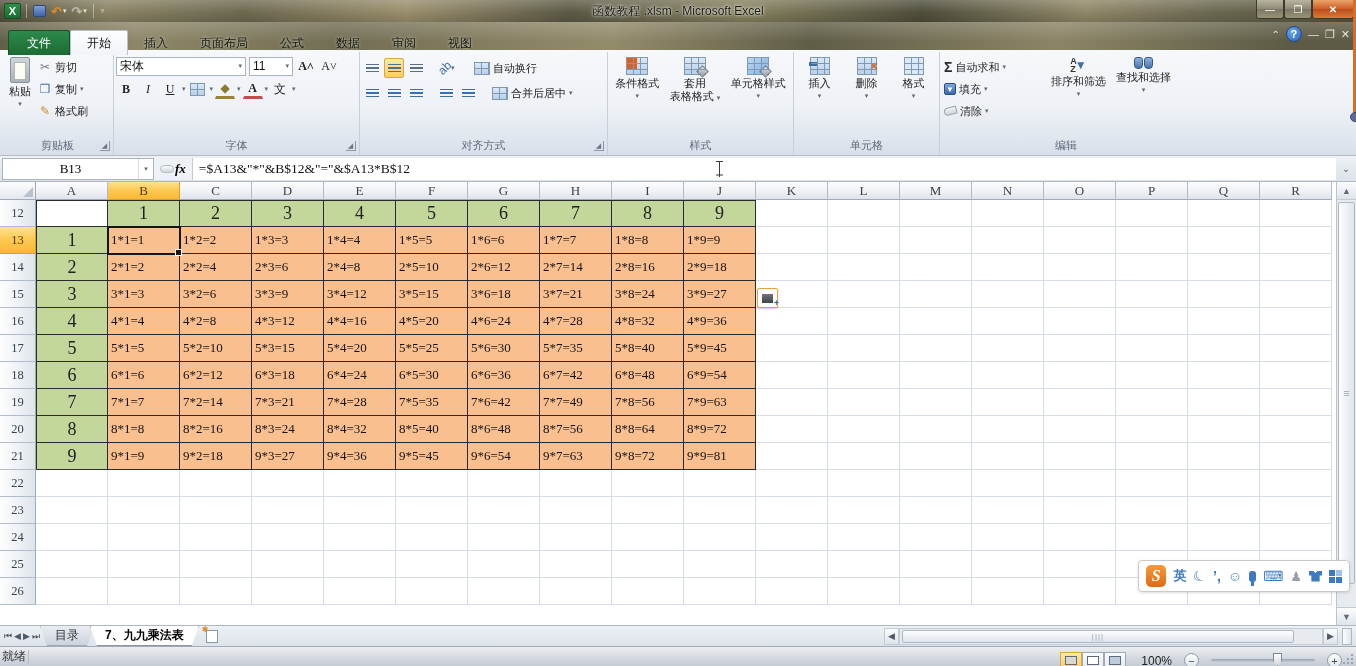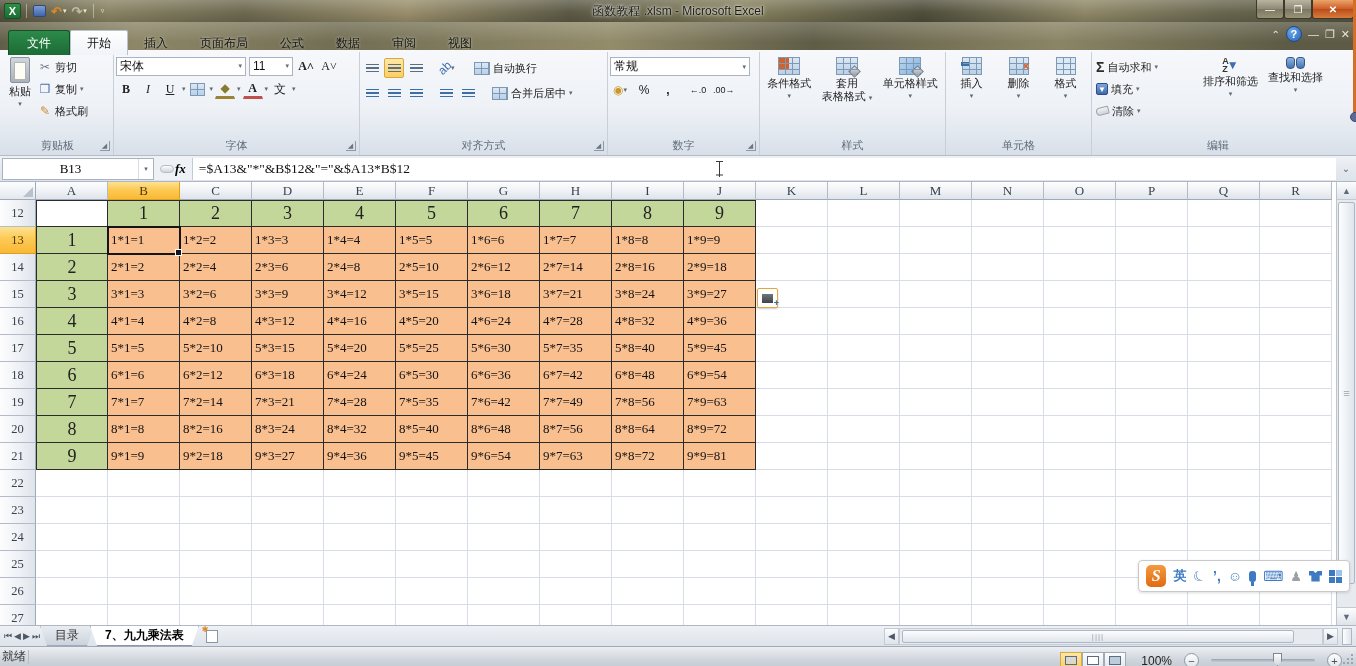--- a/index.html
+++ b/index.html
@@ -344,46 +344,20 @@
             <span class="vdd">▾</span>
           </div>
       </div>
     </div>
     <div class="rg-label">
         <span>对齐方式</span>
       </div>
     <div class="launcher">◢</div>
   </div>
 
-  <div class="rgroup" style="width:152px">
-    <div class="rg-body" style="flex-direction:column;gap:4px;padding-top:3px;">
-      <div class="combo" style="width:140px">
-          <span>常规</span>
-          <span class="arr">▾</span>
-        </div>
-      <div style="display:flex;gap:4px;align-items:center;">
-        <div class="fbtn">
-            <span style="color:#c9982a">◉</span>
-            <span class="vdd">▾</span>
-          </div>
-        <div class="fbtn">
-            <span>%</span>
-          </div>
-        <div class="fbtn" style="font-weight:bold">
-            <span>,</span>
-          </div>
-        <div class="fbtn" style="font-size:9px;margin-left:6px">←.0</div>
-        <div class="fbtn" style="font-size:9px">.00→</div>
-      </div>
-    </div>
-    <div class="rg-label">
-        <span>数字</span>
-      </div>
-    <div class="launcher">◢</div>
-  </div>
 
   <div class="rgroup" style="width:186px">
     <div class="rg-body" style="justify-content:space-around;">
       <div class="bigbtn">
         <span class="grid-ic">
             <i class="cf-spot"></i>
           </span>
         <span class="cap">条件格式</span>
         <span class="vdd">▾</span>
       </div>
@@ -824,41 +798,20 @@
       <div class="cell"></div>
       <div class="cell"></div>
       <div class="cell"></div>
       <div class="cell"></div>
       <div class="cell"></div>
       <div class="cell"></div>
       <div class="cell"></div>
       <div class="cell"></div>
       <div class="cell"></div>
     </div>
-    <div class="grow">
-      <div class="rhead">27</div>
-      <div class="cell"></div>
-      <div class="cell"></div>
-      <div class="cell"></div>
-      <div class="cell"></div>
-      <div class="cell"></div>
-      <div class="cell"></div>
-      <div class="cell"></div>
-      <div class="cell"></div>
-      <div class="cell"></div>
-      <div class="cell"></div>
-      <div class="cell"></div>
-      <div class="cell"></div>
-      <div class="cell"></div>
-      <div class="cell"></div>
-      <div class="cell"></div>
-      <div class="cell"></div>
-      <div class="cell"></div>
-      <div class="cell"></div>
-    </div>
   </div>
 <div class="fill-opts">
     <span class="fo-ic"></span>
   </div>
 
 <div class="vscroll">
   <div class="varrow">▲</div>
   <div class="vthumb"></div>
   <div class="varrow bottom">▼</div>
 </div>

